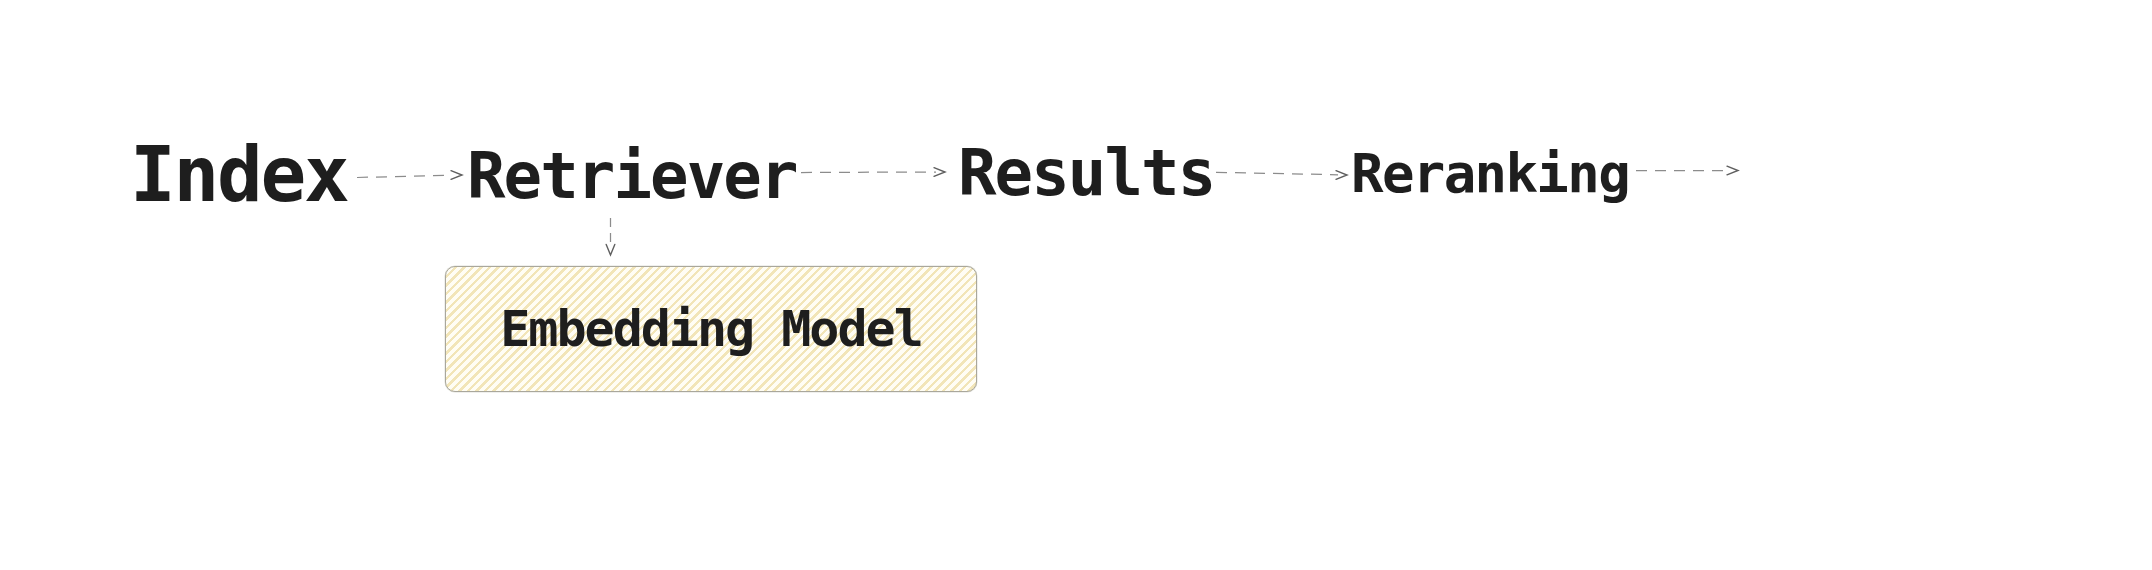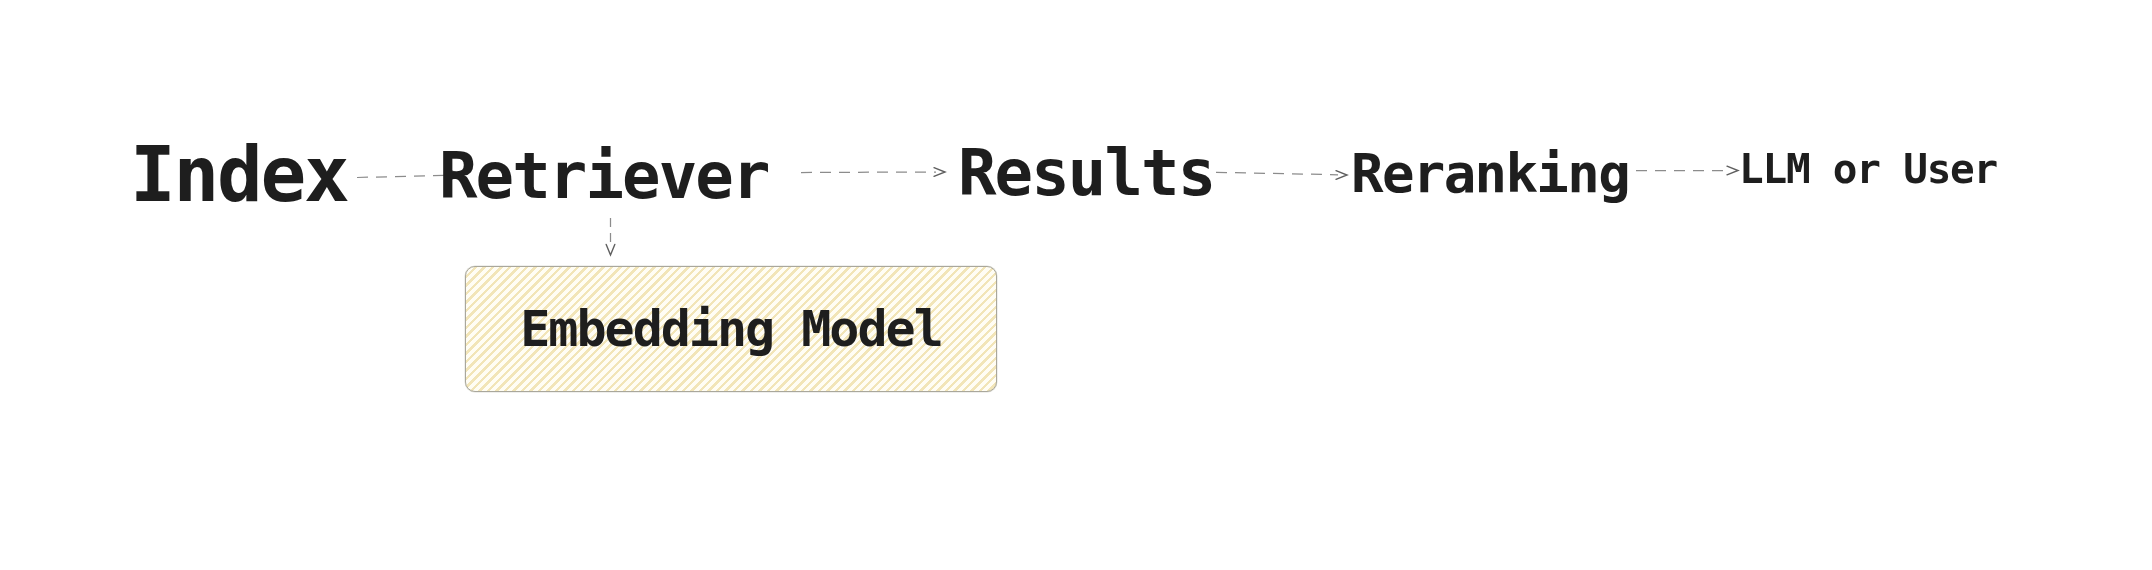--- a/index.html
+++ b/index.html
@@ -36,42 +36,41 @@
   }
   .label{
     position:absolute;
     line-height:1;
     font-weight:600;
     letter-spacing:-0.03em;
     white-space:nowrap;
     color:var(--text);
   }
   .label--query    {left:130px;  top:137px; font-size:76px;}
-  .label--retriever{left:439px;  top:144px; font-size:64px;}
+  .label--retriever{left:467px;  top:144px; font-size:64px;}
   .label--results  {left:958px;  top:141px; font-size:64px;}
   .label--reranking{left:1351px; top:147px; font-size:54px;}
   .label--llm      {left:1739px; top:149px; font-size:41px;}
   .label--vector   {left:478px;  top:420px; font-size:52px;}
   .embed-box{
     position:absolute;
     left:445px;top:266px;width:532px;height:126px;
     box-sizing:border-box;
     border:1.5px solid var(--box-border);
     border-radius:10px;
     background-color:var(--box-bg);
     background-image:repeating-linear-gradient(
       135deg,
       var(--box-hatch) 0px,
       var(--box-hatch) 2.4px,
       rgba(255,255,255,0) 2.4px,
       rgba(255,255,255,0) 6px
     );
     display:flex;align-items:center;justify-content:center;
     box-shadow:0 0 0 0.5px rgba(170,168,150,0.35);
-    margin-left:20px;
   }
   .embed-box .box-label{
     font-size:50px;
     font-weight:600;
     letter-spacing:-0.04em;
     line-height:1;
     white-space:nowrap;
     color:var(--text);
   }
 </style>
@@ -104,20 +103,19 @@
   </svg>
 
   <div class="label label--query">Index</div>
 
   <div class="label label--retriever">Retriever</div>
 
   <div class="label label--reranking">Reranking</div>
 
   <div class="label label--results">Results</div>
 
-  <div class="label label--llm">LLM or User</div>
 
   <div class="embed-box">
     <span class="box-label">Embedding Model</span>
   </div>
 
 
 </div>
 
 </body></html>

